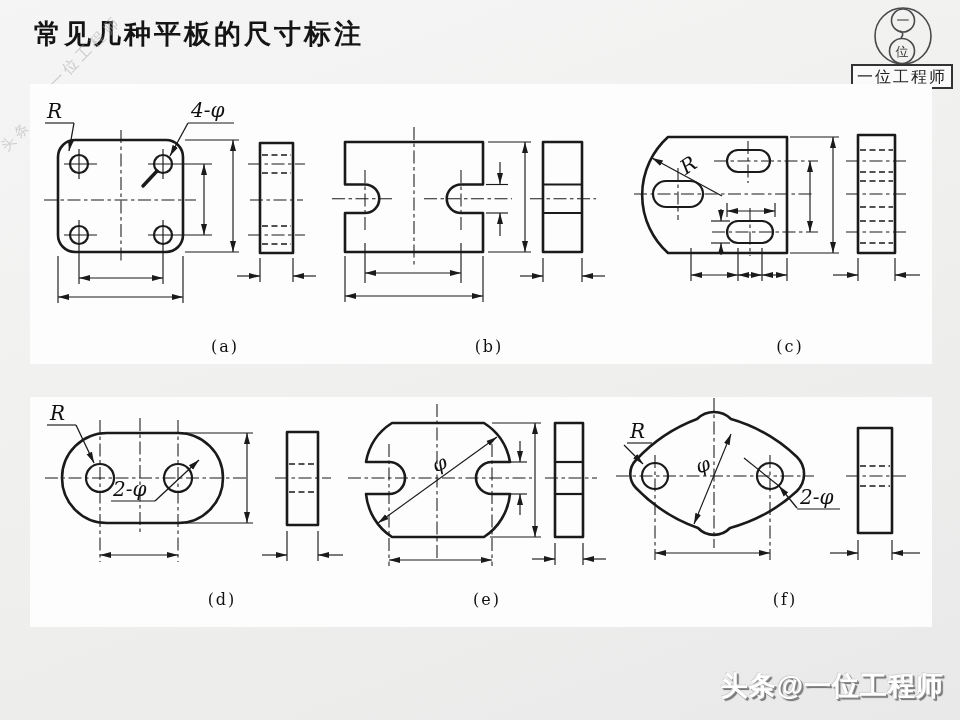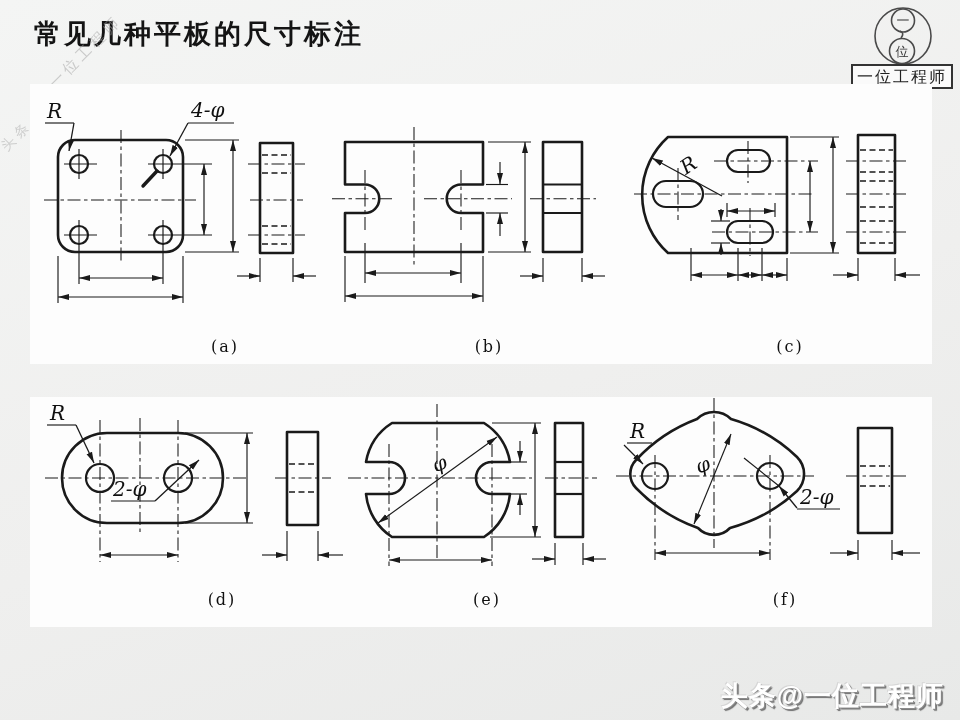--- a/index.html
+++ b/index.html
@@ -35,21 +35,21 @@
   .logo text{font:13px "DejaVu Serif","Liberation Serif",serif;fill:#333;text-anchor:middle;}
   .logo .boxtxt{font-size:16px;letter-spacing:2px;fill:#222;}
   .watermark{
     position:absolute;color:rgba(165,165,165,0.55);
     font-size:15px;letter-spacing:4px;transform:rotate(-45deg);
     transform-origin:left center;white-space:nowrap;pointer-events:none;
   }
   #wm1{left:52px;top:76px;}
   #wm2{left:4px;top:140px;font-size:14px;color:rgba(170,170,170,0.5);}
   .footer-credit{
-    position:absolute;right:16px;bottom:6px;
+    position:absolute;right:16px;bottom:16px;
     font-size:27px;font-weight:bold;letter-spacing:1px;color:#ffffff;
     text-shadow:-1px -1px 0 #d6d6d6,1px 1px 0 #8a8a8a,2px 2px 1px #6e6e6e;
     font-family:"Liberation Sans","DejaVu Sans",sans-serif;
   }
 </style>
 </head>
 <body>
 
 <svg width="0" height="0" style="position:absolute" aria-hidden="true">
   <defs>

